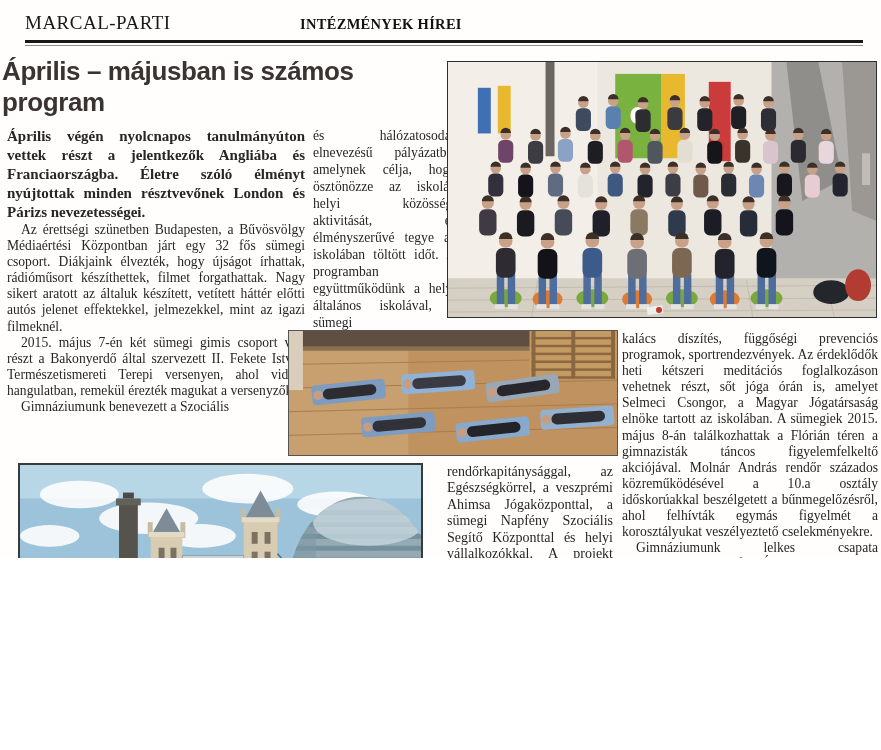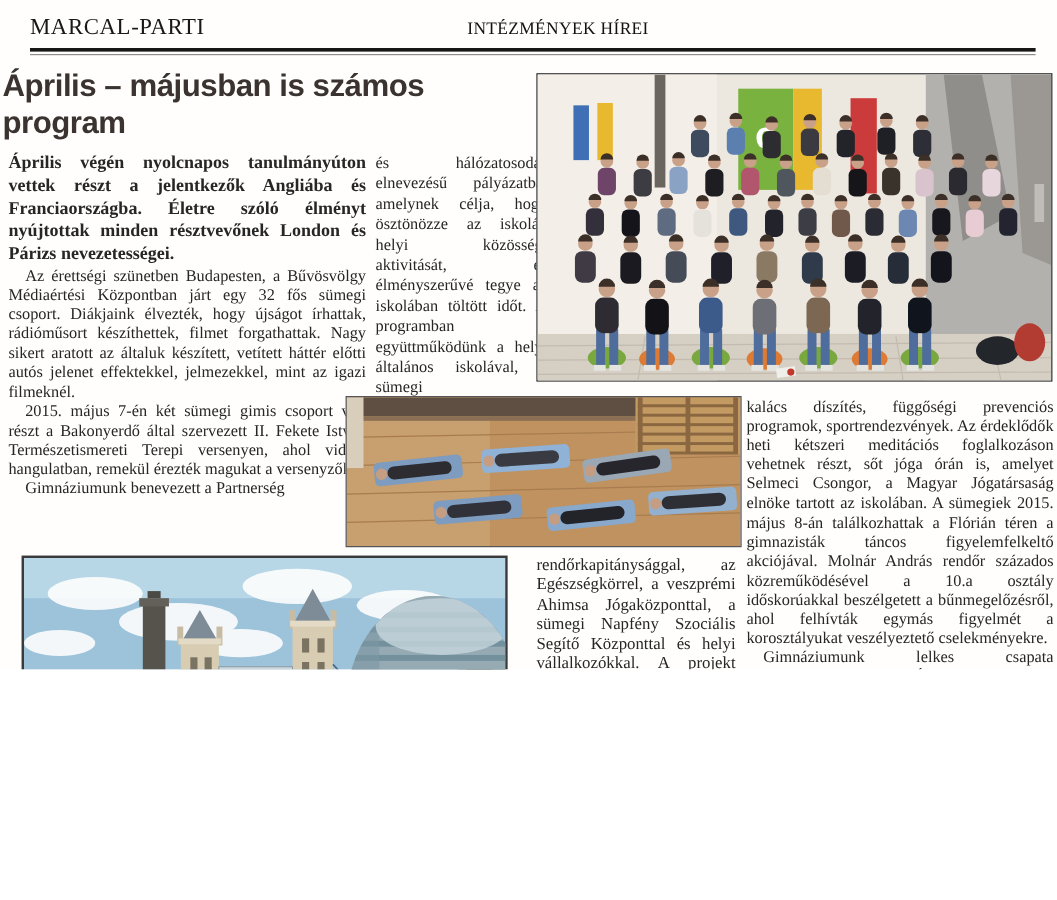--- a/index.html
+++ b/index.html
@@ -3,22 +3,22 @@
 <meta charset="utf-8">
 <style>
   html,body{margin:0;padding:0;background:#ffffff;}
   .page{position:relative;width:881px;height:558px;background:#fffefd;overflow:hidden;
         font-family:"Liberation Serif",serif;color:#262626;}
   .abs{position:absolute;}
 
   
   .masthead-title{left:25px;top:12px;font-size:19px;letter-spacing:.5px;color:#181818;
                   font-family:"Liberation Serif",serif;}
-  .masthead-section{left:300px;top:16px;width:330px;text-align:center;font-size:14.5px;
-                    font-weight:normal;letter-spacing:.3px;color:#121212;}
+  .masthead-section{left:300px;top:16px;width:330px;font-size:14.5px;
+                    font-weight:bold;letter-spacing:.3px;color:#121212;}
   .rule-thick{left:25px;top:40px;width:838px;height:3px;background:#171717;}
   .rule-thin{left:25px;top:45px;width:838px;height:1px;background:#8e8e8e;}
 
   
   .headline{left:2px;top:56px;width:452px;text-align:left;
             font-family:"Liberation Sans",sans-serif;font-weight:bold;
             font-size:26px;line-height:31px;color:#3a3330;letter-spacing:-.4px;}
 
   
   .col{text-align:justify;}
@@ -68,21 +68,21 @@
   <div class="abs rule-thin"></div>
 
   <div class="abs headline">
     <span style="display:block">Április – májusban is számos program</span>
   </div>
 
   <div class="abs col left-col">
     <p class="lead">Április végén nyolcnapos tanulmányúton vettek részt a jelentkezők Angliába és Franciaországba. Életre szóló élményt nyújtottak minden résztvevőnek London és Párizs nevezetességei.</p>
     <p class="bodytxt indent">Az érettségi szünetben Budapesten, a Bűvösvölgy Médiaértési Központban járt egy 32 fős sümegi csoport. Diákjaink élvezték, hogy újságot írhattak, rádióműsort készíthettek, filmet forgathattak. Nagy sikert aratott az általuk készített, vetített háttér előtti autós jelenet effektekkel, jelmezekkel, mint az igazi filmeknél.</p>
     <p class="bodytxt indent">2015. május 7-én két sümegi gimis csoport vett részt a Bakonyerdő által szervezett II. Fekete István Természetismereti Terepi versenyen, ahol vidám hangulatban, remekül érezték magukat a versenyzők.</p>
-    <p class="bodytxt indent">Gimnáziumunk benevezett a Partnerség</p>
+    <p class="bodytxt indent">Gimnáziumunk benevezett a Szociális</p>
   </div>
 
   <div class="abs col bodytxt mid-col-a">
     <p>és hálózatosodás elnevezésű pályázatba, amelynek célja, hogy ösztönözze az iskolák helyi közösségi aktivitását, és élményszerűvé tegye az iskolában töltött időt. A programban együttműködünk a helyi általános iskolával, a sümegi</p>
   </div>
 
   <div class="abs photo" id="photo1">
     <svg viewBox="0 0 430 257" preserveAspectRatio="none">
       <rect width="430" height="257" fill="#ece7df"></rect>
       <rect width="150" height="257" fill="#f3efe8"></rect>

